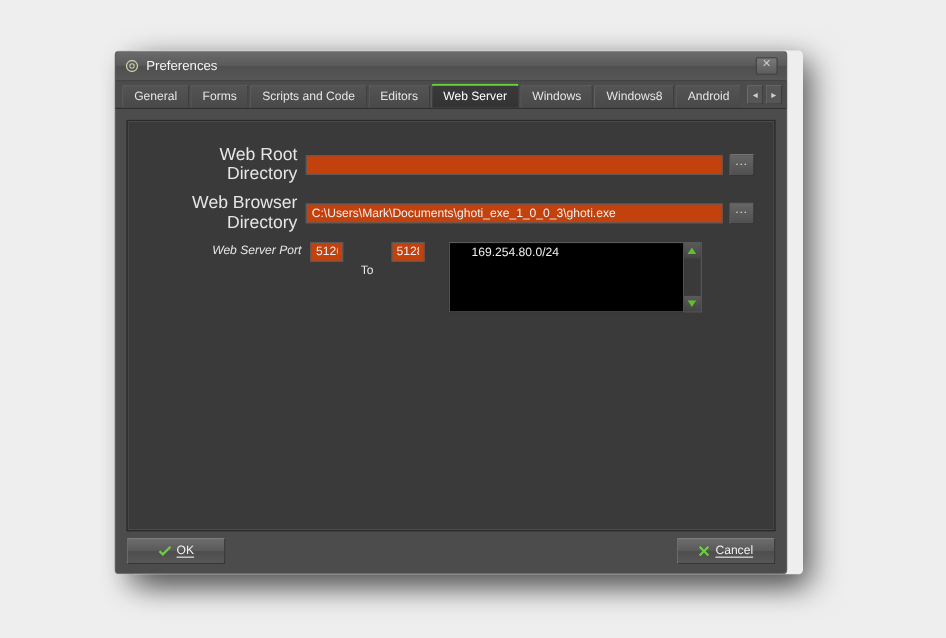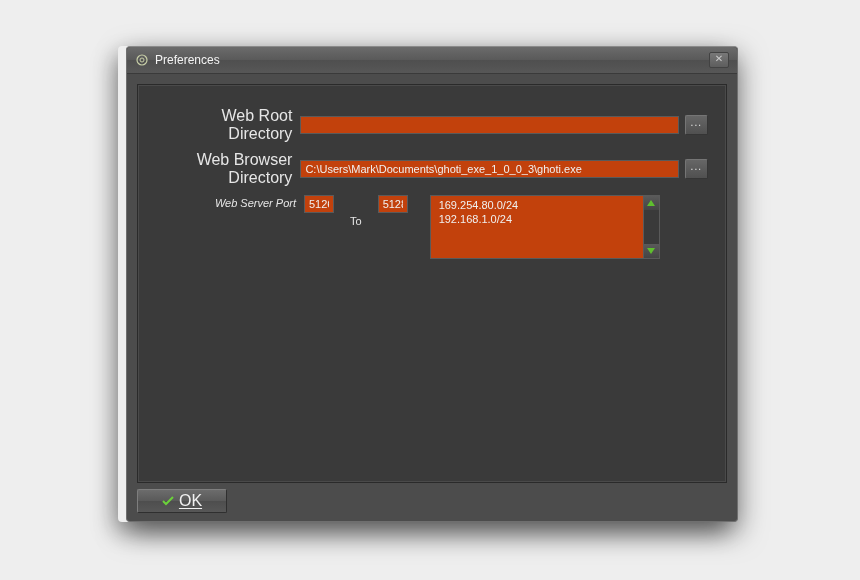--- a/index.html
+++ b/index.html
@@ -19,21 +19,21 @@
     top: 46px;
     width: 612px;
     height: 476px;
     box-shadow: 8px 10px 28px rgba(0,0,0,0.55), -6px 10px 22px rgba(0,0,0,0.25);
     border-radius: 4px;
     background: transparent;
     pointer-events: none;
   }
   .window {
     position: absolute;
-    left: 126px;
+    left: 104px;
     top: 46px;
     width: 612px;
     height: 476px;
     background: #4c4c4c;
     border: 1px solid #6f6f6f;
     border-top-color: #8a8a8a;
     border-radius: 4px;
     box-sizing: border-box;
     display: flex;
     flex-direction: column;
@@ -221,25 +221,25 @@
     margin-left: 22px;
     display: flex;
     flex-direction: column;
   }
   .ip-list-wrap {
     display: flex;
   }
   .ip-list {
     width: 214px;
     height: 64px;
-    background: #c2410c;
+    background: #000000;
     border: 1px solid #5a5a5a;
     color: #f0f0f0;
     font-size: 11px;
-    padding: 2px 8px;
+    padding: 2px 20px;
     box-sizing: border-box;
     overflow: hidden;
   }
   .ip-list div { line-height: 14px; }
   .ip-scroll {
     width: 16px;
     height: 64px;
     background: #3a3a3a;
     border: 1px solid #5a5a5a;
     border-left: none;
@@ -273,21 +273,21 @@
   .dlg-btn {
     height: 22px;
     min-width: 64px;
     padding: 0 12px;
     background: linear-gradient(to bottom, #6c6c6c 0%, #5a5a5a 48%, #4e4e4e 52%, #575757 100%);
     border: 1px solid #7e7e7e;
     border-bottom-color: #2f2f2f;
     border-right-color: #2f2f2f;
     border-radius: 2px;
     color: #f0f0f0;
-    font-size: 16px;
+    font-size: 11px;
     display: inline-flex;
     align-items: center;
     justify-content: center;
     gap: 5px;
     cursor: default;
   }
   .dlg-btn .btn-text { text-decoration: underline; text-underline-offset: 2px; text-decoration-thickness: 1px; }
   .ok-ic, .cx-ic { display:inline-flex; }
 </style>
 </head>
@@ -301,20 +301,37 @@
     <span class="title-icon">
       <svg width="12" height="12" viewBox="0 0 12 12">
         <circle cx="6" cy="6" r="5" fill="none" stroke="#c8cfa8" stroke-width="1.2"></circle>
         <circle cx="6" cy="6" r="2" fill="none" stroke="#c8cfa8" stroke-width="1"></circle>
       </svg>
     </span>
     <span class="title-text">Preferences</span>
     <span class="close-btn">✕</span>
   </div>
 
+  <div class="tabbar-wrap">
+    <div class="tabbar">
+      <div class="tab">General</div>
+      <div class="tab">Forms</div>
+      <div class="tab">Scripts and Code</div>
+      <div class="tab">Editors</div>
+      <div class="tab active">Web Server</div>
+      <div class="tab">Windows</div>
+      <div class="tab">Windows8</div>
+      <div class="tab">Android</div>
+
+    </div>
+    <div class="tab-scroll">
+      <div class="arrow-btn">◂</div>
+      <div class="arrow-btn">▸</div>
+    </div>
+  </div>
 
   <div class="content-area">
     <div class="panel">
 
       <div class="row">
         <div class="field-label">Web Root Directory</div>
         <input class="textbox long" value="" style="">
         <div class="browse-btn">...</div>
       </div>
 
@@ -327,21 +344,20 @@
       <div class="port-row">
         <div class="port-label">Web Server Port</div>
         <input class="textbox short" value="51268" style="">
         <div class="to-label">To</div>
         <input class="textbox short" value="51280" style="">
 
         <div class="ip-col">
           <div class="ip-list-wrap">
             <div class="ip-list">
               <div>169.254.80.0/24</div>
-              <div>192.168.1.0/24</div>
             </div>
             <div class="ip-scroll">
               <div class="sc-btn">
                 <svg width="8" height="6">
                     <polygon points="4,0 8,6 0,6" fill="#5fbf2e"></polygon>
                   </svg>
               </div>
               <div class="sc-btn">
                 <svg width="8" height="6">
                     <polygon points="0,0 8,0 4,6" fill="#5fbf2e"></polygon>
@@ -357,15 +373,24 @@
 
   <div class="button-bar">
     <div class="dlg-btn">
       <span class="ok-ic">
         <svg width="12" height="10" viewBox="0 0 12 10">
             <polyline points="1,5 4,8 11,1" fill="none" stroke="#6bd13a" stroke-width="2"></polyline>
           </svg>
       </span>
       <span class="btn-text">OK</span>
     </div>
+    <div class="dlg-btn">
+      <span class="cx-ic">
+        <svg width="10" height="10" viewBox="0 0 10 10">
+          <line x1="1" y1="1" x2="9" y2="9" stroke="#6bd13a" stroke-width="2"></line>
+          <line x1="9" y1="1" x2="1" y2="9" stroke="#6bd13a" stroke-width="2"></line>
+        </svg>
+      </span>
+      <span class="btn-text">Cancel</span>
+    </div>
   </div>
 
 </div>
 
 </body></html>

